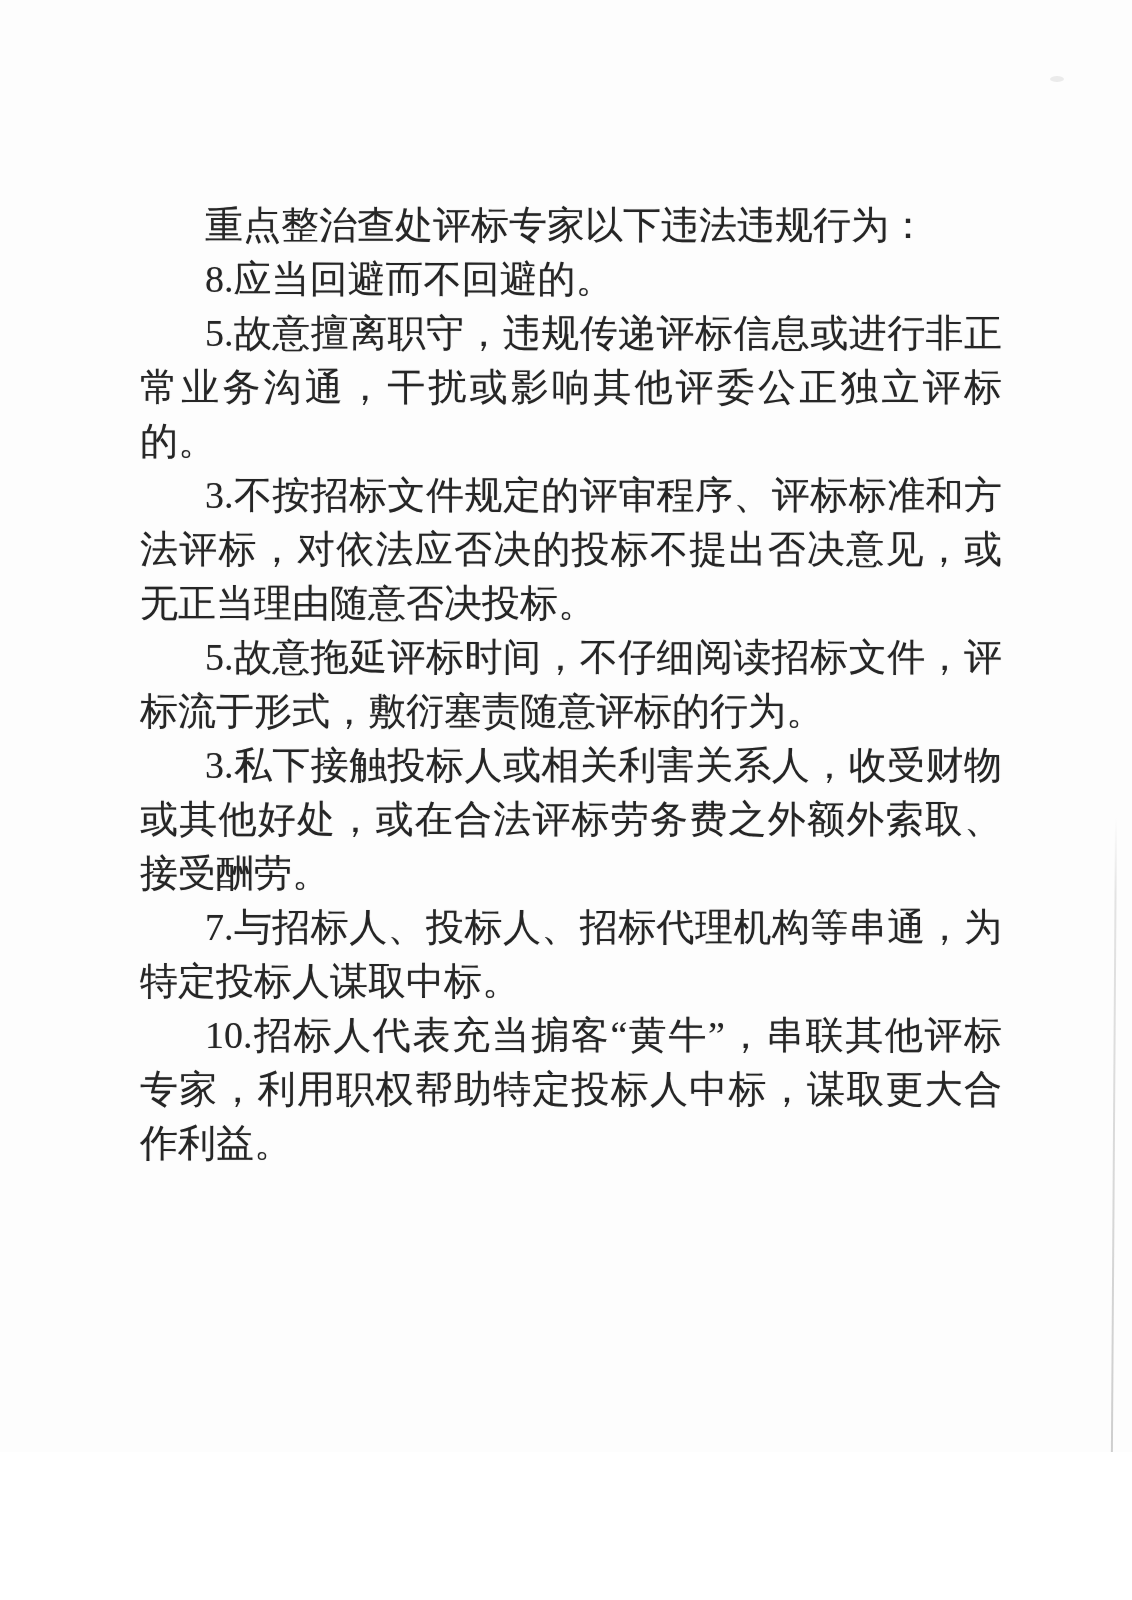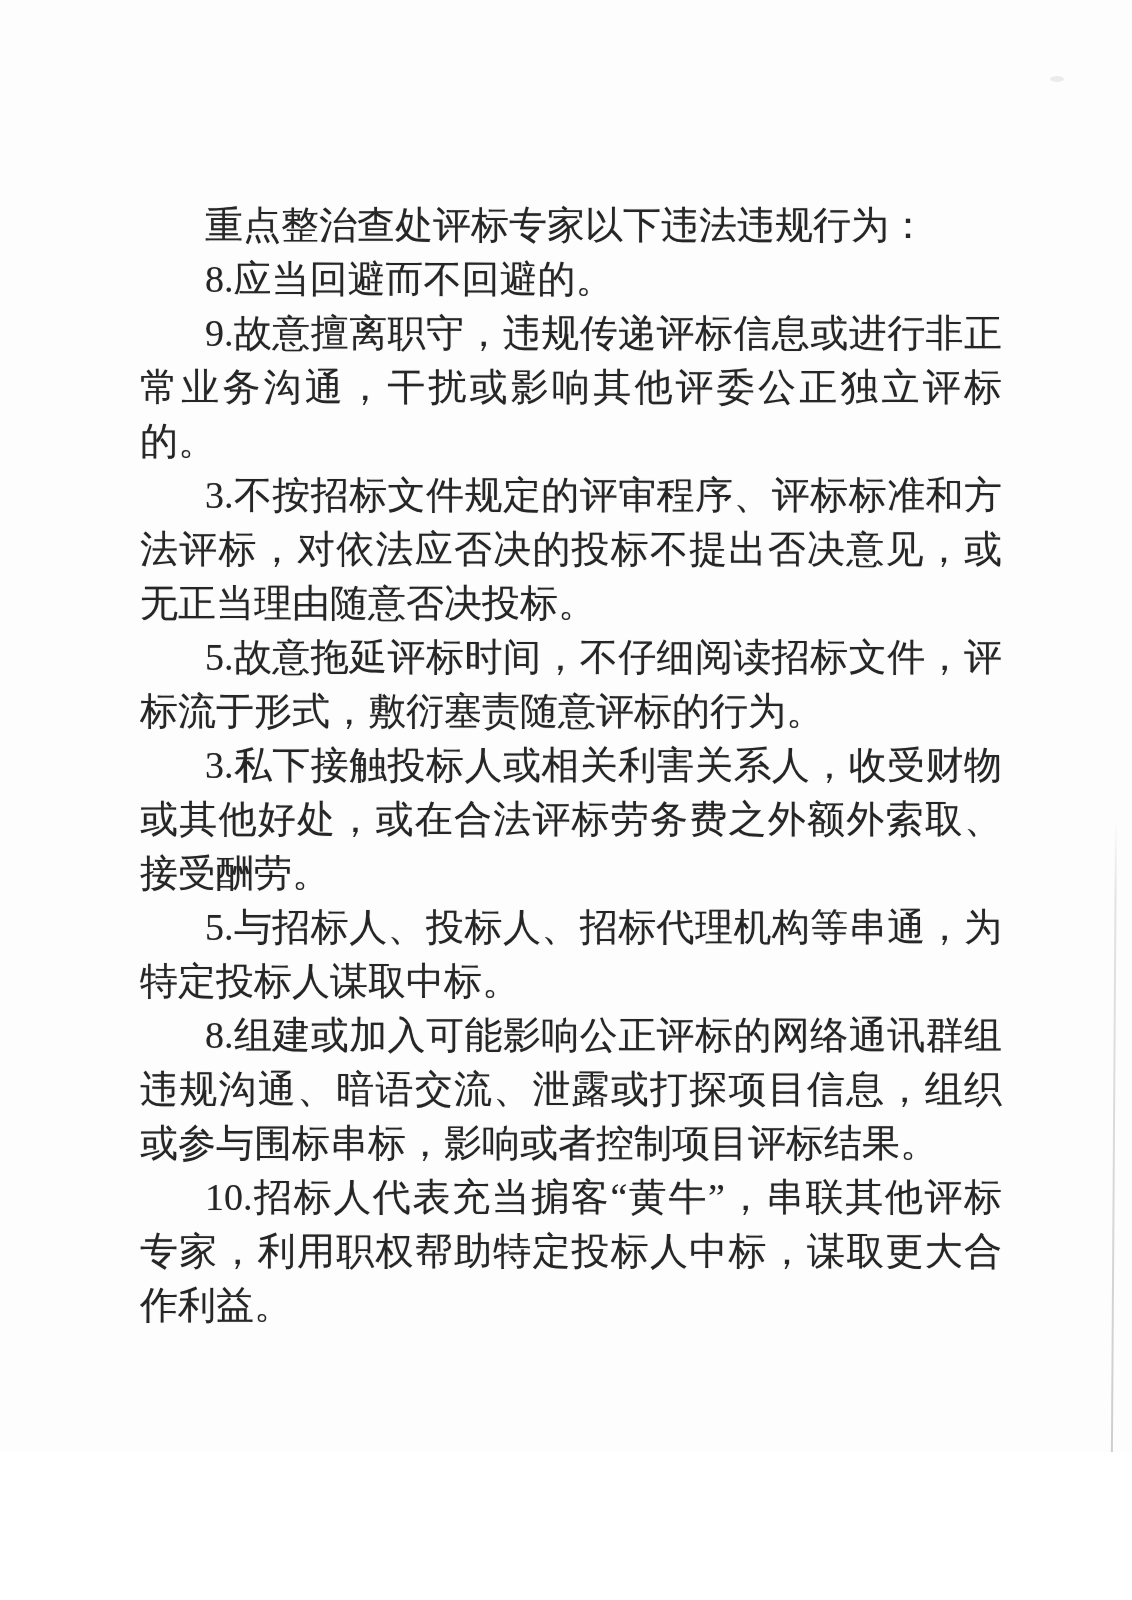--- a/index.html
+++ b/index.html
@@ -78,26 +78,25 @@
   }
 </style>
 </head>
 <body>
 
 <div class="page">
 
   <div class="textblock">
     <p>重点整治查处评标专家以下违法违规行为：</p>
     <p>8.应当回避而不回避的。</p>
-    <p>9.故意擅离职守，违规传递评标信息或进行非正常业务沟通，干扰或影响其他评委公正独立评标的。</p>
+    <p>5.故意擅离职守，违规传递评标信息或进行非正常业务沟通，干扰或影响其他评委公正独立评标的。</p>
     <p>3.不按招标文件规定的评审程序、评标标准和方法评标，对依法应否决的投标不提出否决意见，或无正当理由随意否决投标。</p>
     <p>5.故意拖延评标时间，不仔细阅读招标文件，评标流于形式，敷衍塞责随意评标的行为。</p>
     <p>3.私下接触投标人或相关利害关系人，收受财物或其他好处，或在合法评标劳务费之外额外索取、接受酬劳。</p>
-    <p>5.与招标人、投标人、招标代理机构等串通，为特定投标人谋取中标。</p>
-    <p>8.组建或加入可能影响公正评标的网络通讯群组违规沟通、暗语交流、泄露或打探项目信息，组织或参与围标串标，影响或者控制项目评标结果。</p>
+    <p>7.与招标人、投标人、招标代理机构等串通，为特定投标人谋取中标。</p>
     <p>10.招标人代表充当掮客“黄牛”，串联其他评标专家，利用职权帮助特定投标人中标，谋取更大合作利益。</p>
 
   </div>
 
   <div class="page-number">- 3 -</div>
 
   <div class="scan-edge-bottom"></div>
   <div class="scan-edge-right"></div>
   <div class="scan-smudge"></div>
 

